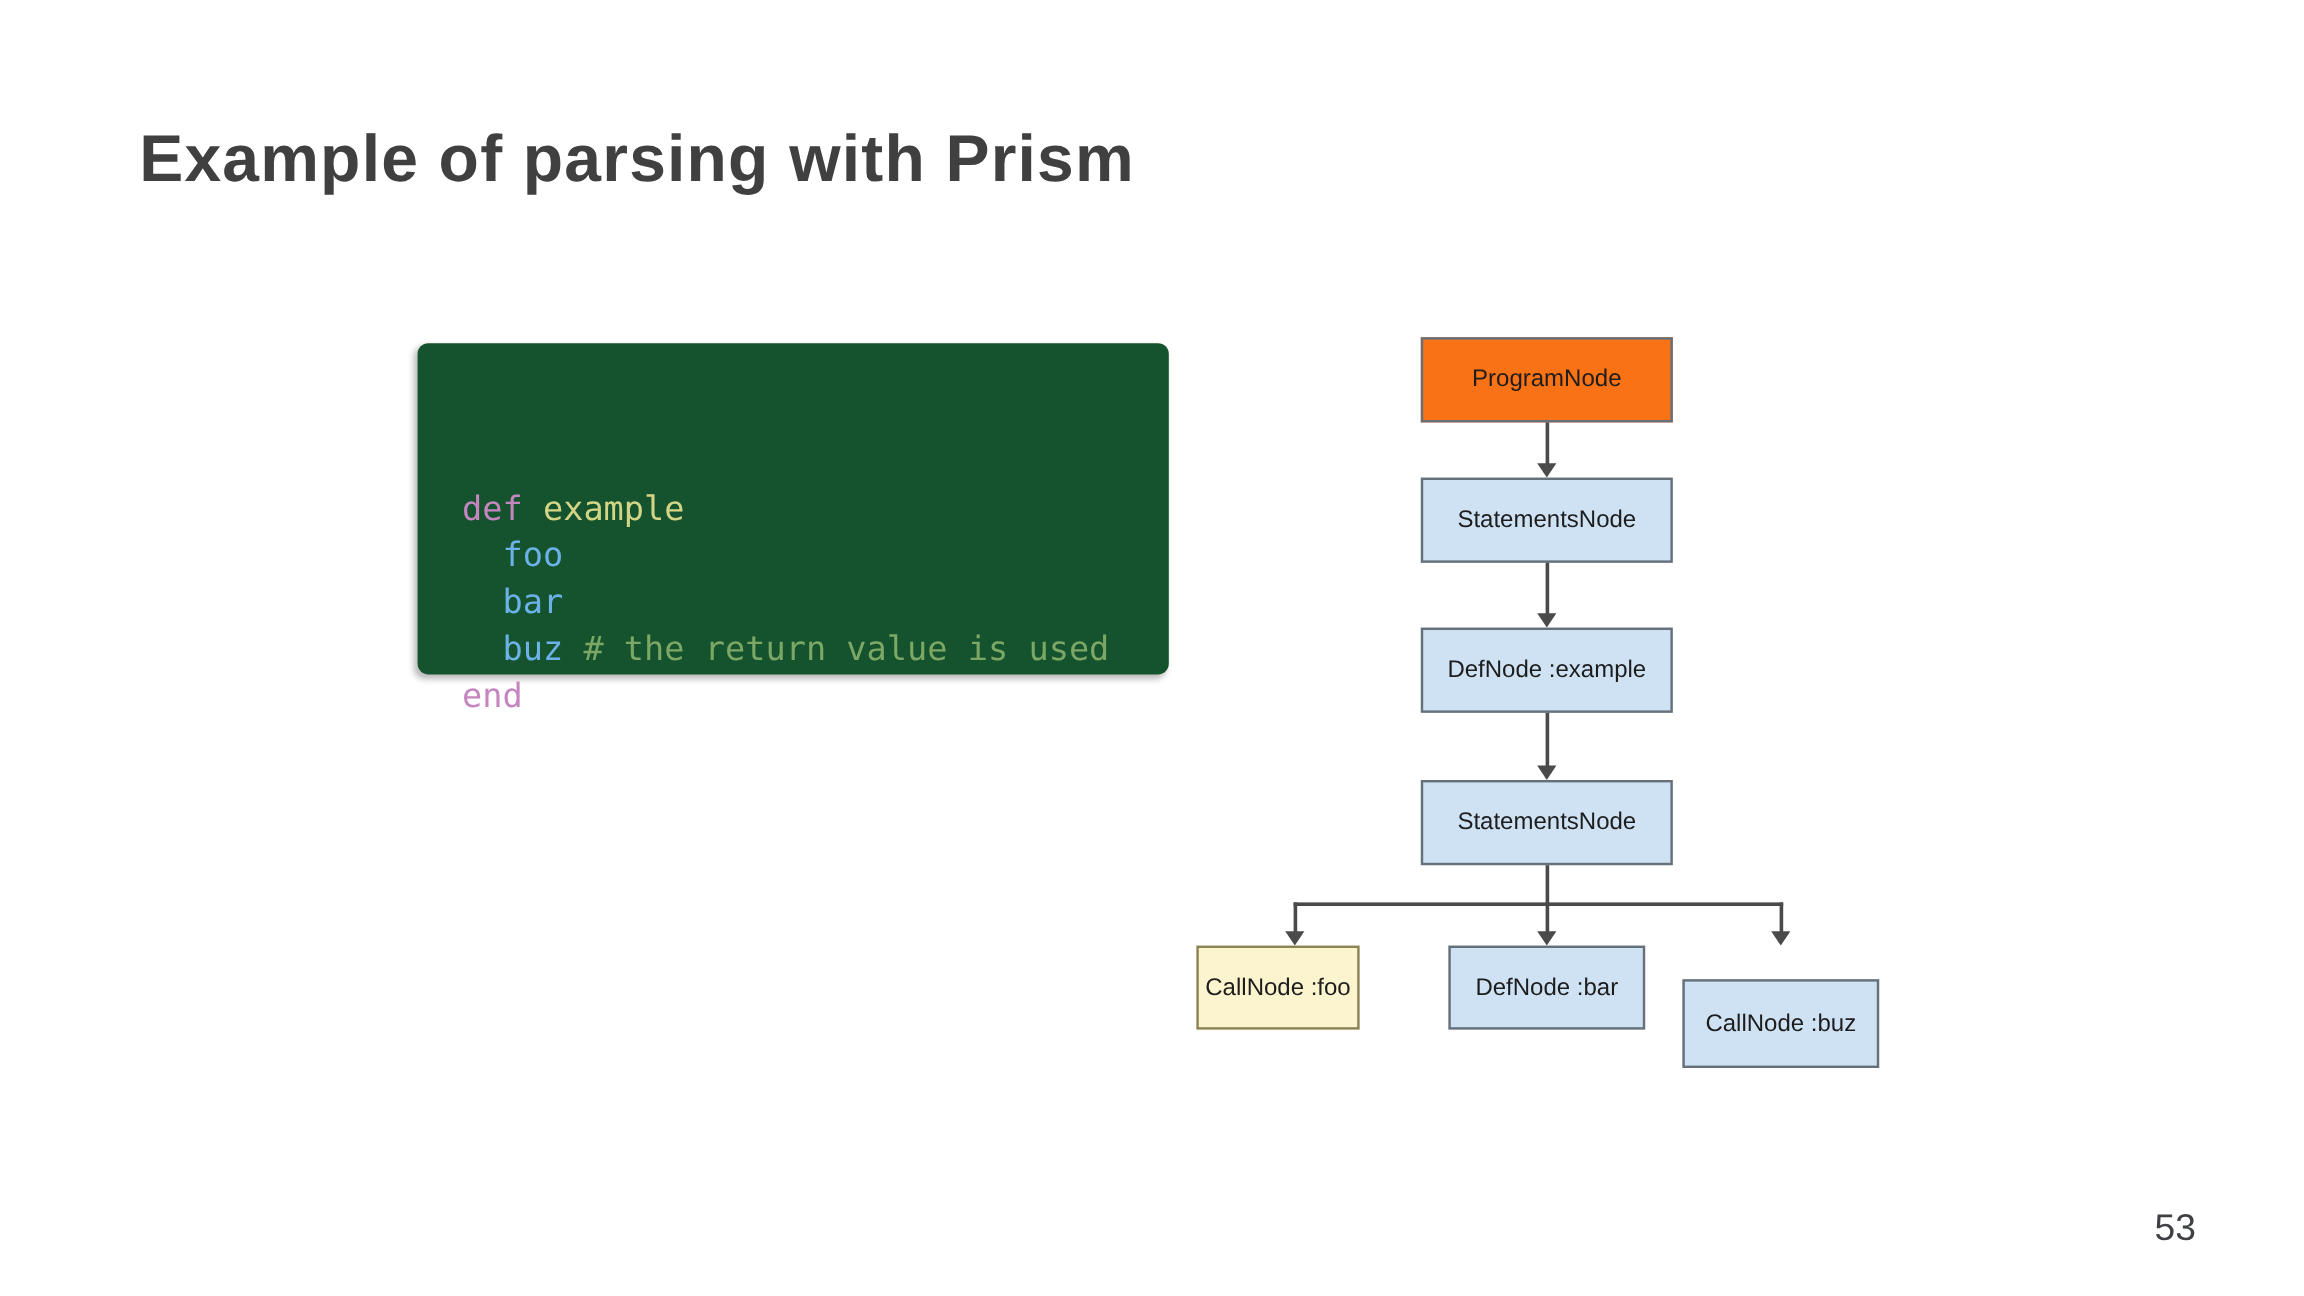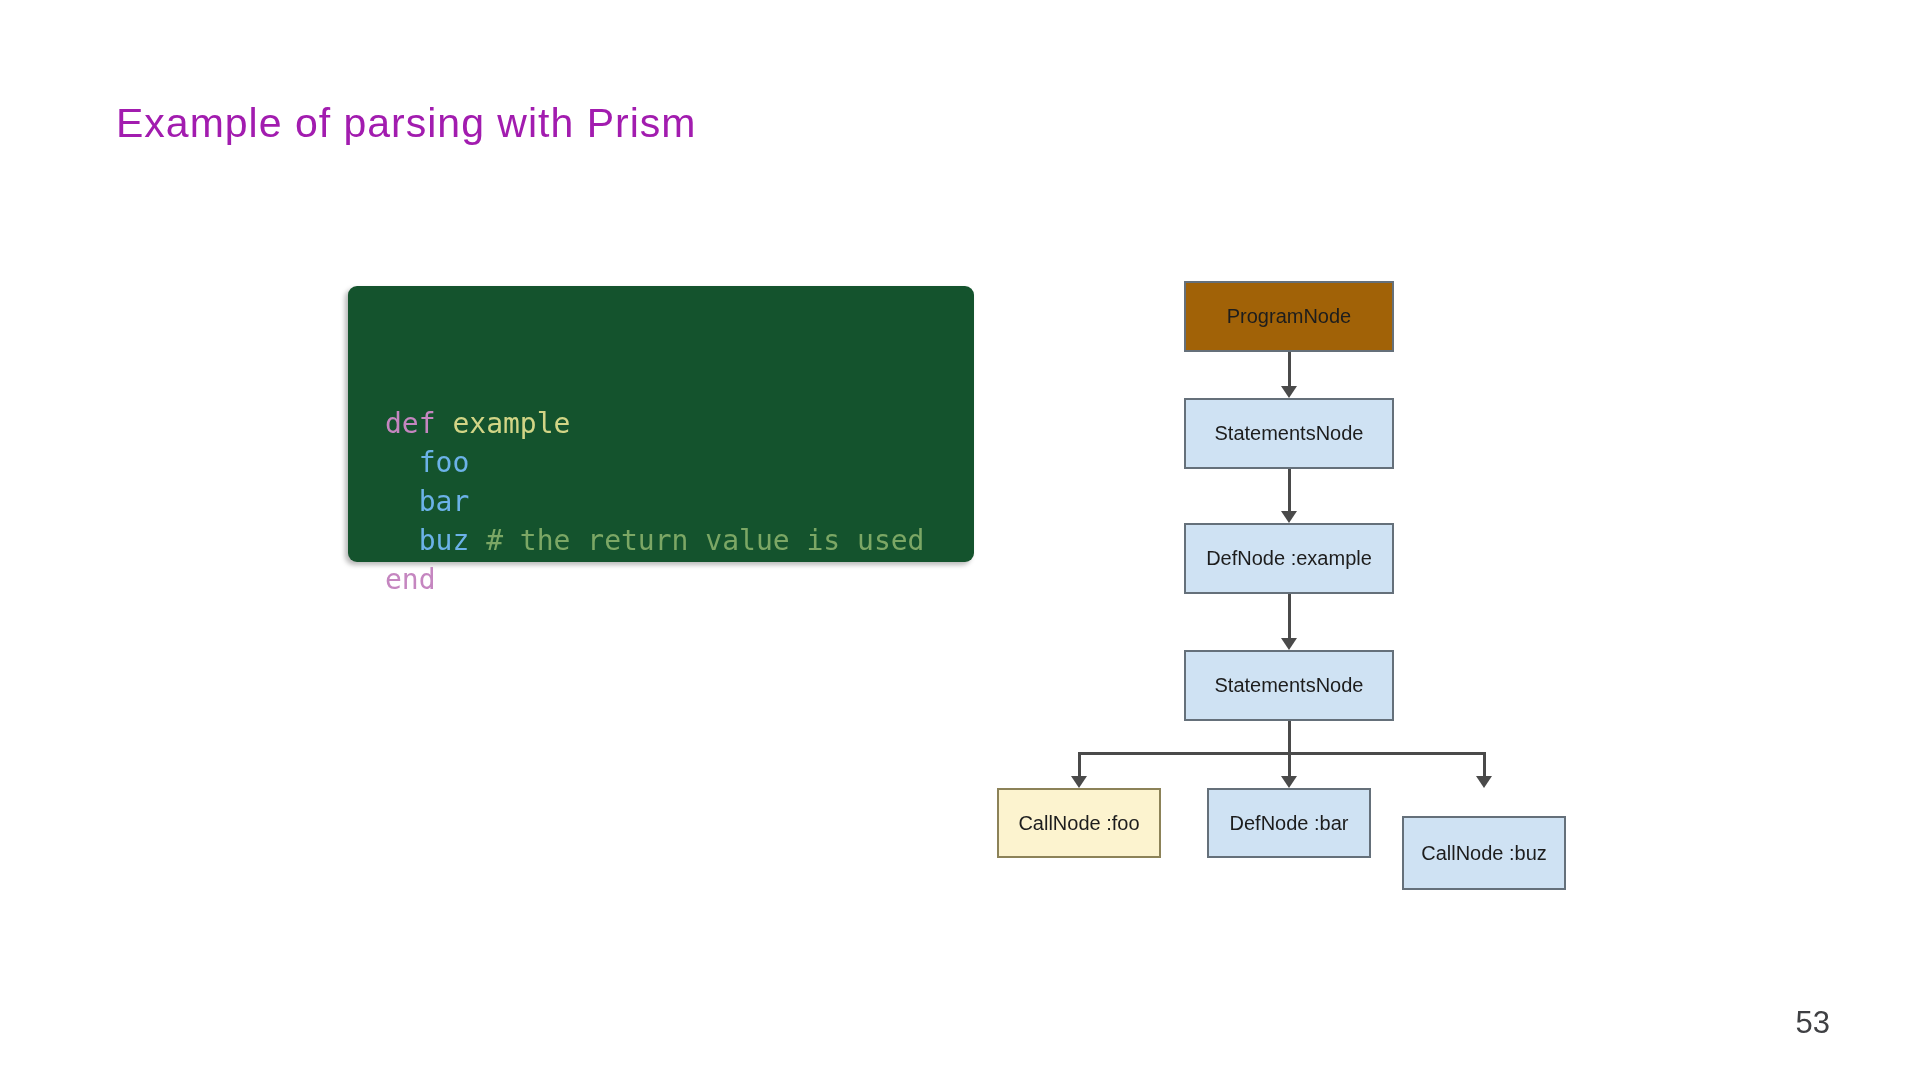--- a/index.html
+++ b/index.html
@@ -1,19 +1,19 @@
 <!DOCTYPE html>
 <html><head>
 <meta charset="utf-8">
 <style>
   html,body{margin:0;padding:0;background:#ffffff;}
   .slide{position:relative;width:1920px;height:1080px;background:#ffffff;overflow:hidden;
          font-family:"Liberation Sans",sans-serif;}
-  .title{position:absolute;left:116px;top:100px;font-size:41px;font-weight:normal;
-         color:#a21caf;letter-spacing:1px;}
+  .title{position:absolute;left:116px;top:100px;font-size:55px;font-weight:bold;
+         color:#404040;letter-spacing:1px;}
   .code{position:absolute;left:348px;top:286px;width:626px;height:276px;background:#14532d;
         border-radius:9px;box-shadow:-3px 3px 5px rgba(0,0,0,0.28);box-sizing:border-box;
         padding:40px 24px 0 37px;font-family:"DejaVu Sans Mono",monospace;font-size:28px;
         line-height:39px;white-space:pre;}
   .code div{height:39px;}
   .tree{position:absolute;left:994px;top:281px;width:622px;height:590px;}
   .node{position:absolute;box-sizing:border-box;border:2px solid #65707A;background:#CFE2F3;
         display:flex;align-items:center;justify-content:center;font-size:20px;color:#1d1d1d;}
   .conn{position:absolute;background:#4A4A4A;}
   .ahead{position:absolute;width:0;height:0;border-left:8px solid transparent;
@@ -22,36 +22,36 @@
 </style>
 </head>
 <body>
 
 <div class="slide">
   <div class="title">Example of parsing with Prism</div>
   <div class="code">
     <div><div><span style="color: rgb(197, 134, 192);">def </span><span style="color: rgb(210, 213, 134);">example</span></div><div><span style="color: rgb(108, 178, 232);">  foo</span></div><div><span style="color: rgb(108, 178, 232);">  bar</span></div><div><span style="color: rgb(108, 178, 232);">  buz </span><span style="color: rgb(124, 167, 101);"># the return value is used</span></div><div><span style="color: rgb(197, 134, 192);">end</span></div></div>
   </div>
   <div class="tree">
-      <div class="node" style="left: 190px; top: 0px; width: 210px; height: 71px; background: #a16207; border-color: rgb(101, 112, 122);">ProgramNode</div>
+      <div class="node" style="left: 190px; top: 0px; width: 210px; height: 71px; background: #f97316; border-color: rgb(101, 112, 122);">ProgramNode</div>
       <div class="conn" style="left: 293.5px; top: 71px; width: 3px; height: 36px; background: rgb(74, 74, 74);"></div>
       <div class="ahead" style="left: 287px; top: 105px; border-top-color: rgb(74, 74, 74);"></div>
       <div class="node" style="left: 190px; top: 117px; width: 210px; height: 71px; background: rgb(207, 226, 243); border-color: rgb(101, 112, 122);">StatementsNode</div>
       <div class="conn" style="left: 293.5px; top: 188px; width: 3px; height: 44px; background: rgb(74, 74, 74);"></div>
       <div class="ahead" style="left: 287px; top: 230px; border-top-color: rgb(74, 74, 74);"></div>
       <div class="node" style="left: 190px; top: 242px; width: 210px; height: 71px; background: rgb(207, 226, 243); border-color: rgb(101, 112, 122);">DefNode :example</div>
       <div class="conn" style="left: 293.5px; top: 313px; width: 3px; height: 46px; background: rgb(74, 74, 74);"></div>
       <div class="ahead" style="left: 287px; top: 357px; border-top-color: rgb(74, 74, 74);"></div>
       <div class="node" style="left: 190px; top: 369px; width: 210px; height: 71px; background: rgb(207, 226, 243); border-color: rgb(101, 112, 122);">StatementsNode</div>
       <div class="conn" style="left: 293.5px; top: 440px; width: 3px; height: 32px; background: rgb(74, 74, 74);"></div>
       <div class="conn" style="left: 83.5px; top: 470.5px; width: 408px; height: 3px; background: rgb(74, 74, 74);"></div>
       <div class="conn" style="left: 83.5px; top: 470.5px; width: 3px; height: 26.5px; background: rgb(74, 74, 74);"></div>
       <div class="ahead" style="left: 77px; top: 495px; border-top-color: rgb(74, 74, 74);"></div>
       <div class="conn" style="left: 293.5px; top: 470.5px; width: 3px; height: 26.5px; background: rgb(74, 74, 74);"></div>
       <div class="ahead" style="left: 287px; top: 495px; border-top-color: rgb(74, 74, 74);"></div>
       <div class="conn" style="left: 488.5px; top: 470.5px; width: 3px; height: 26.5px; background: rgb(74, 74, 74);"></div>
       <div class="ahead" style="left: 482px; top: 495px; border-top-color: rgb(74, 74, 74);"></div>
-      <div class="node" style="left: 3px; top: 507px; width: 164px; height: 70px; background: rgb(252, 243, 207); border-color: rgb(140, 130, 88);">CallNode :foo</div>
+      <div class="node" style="left: 3px; top: 507px; width: 136px; height: 70px; background: rgb(252, 243, 207); border-color: rgb(140, 130, 88);">CallNode :foo</div>
       <div class="node" style="left: 213px; top: 507px; width: 164px; height: 70px; background: rgb(207, 226, 243); border-color: rgb(101, 112, 122);">DefNode :bar</div>
       <div class="node" style="left: 408px; top: 535px; width: 164px; height: 74px; background: rgb(207, 226, 243); border-color: rgb(101, 112, 122);">CallNode :buz</div>
     </div>
   <div class="pagenum">53</div>
 </div>
 
 </body></html>

